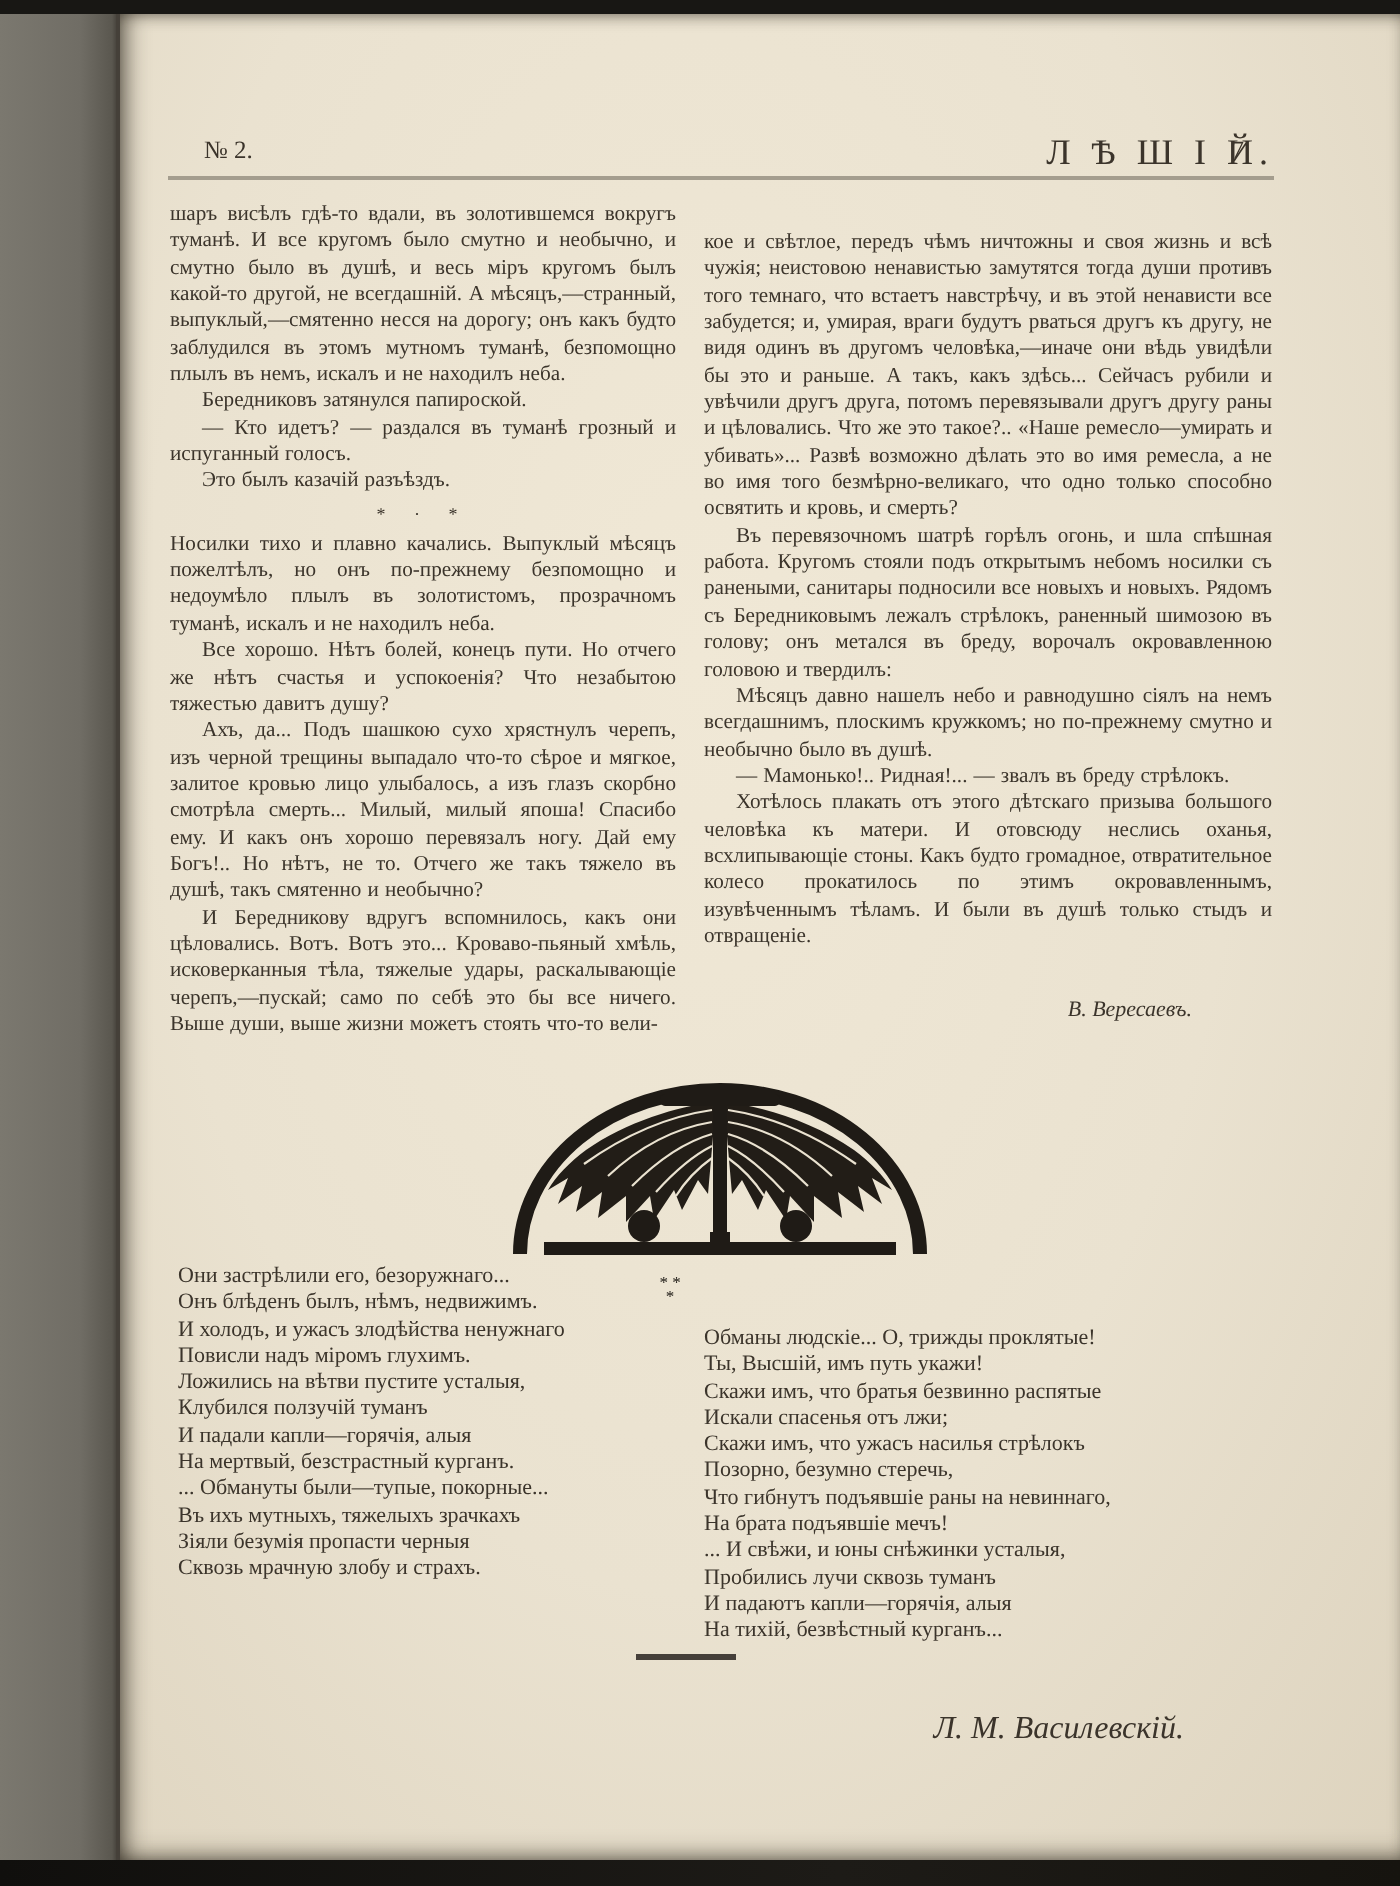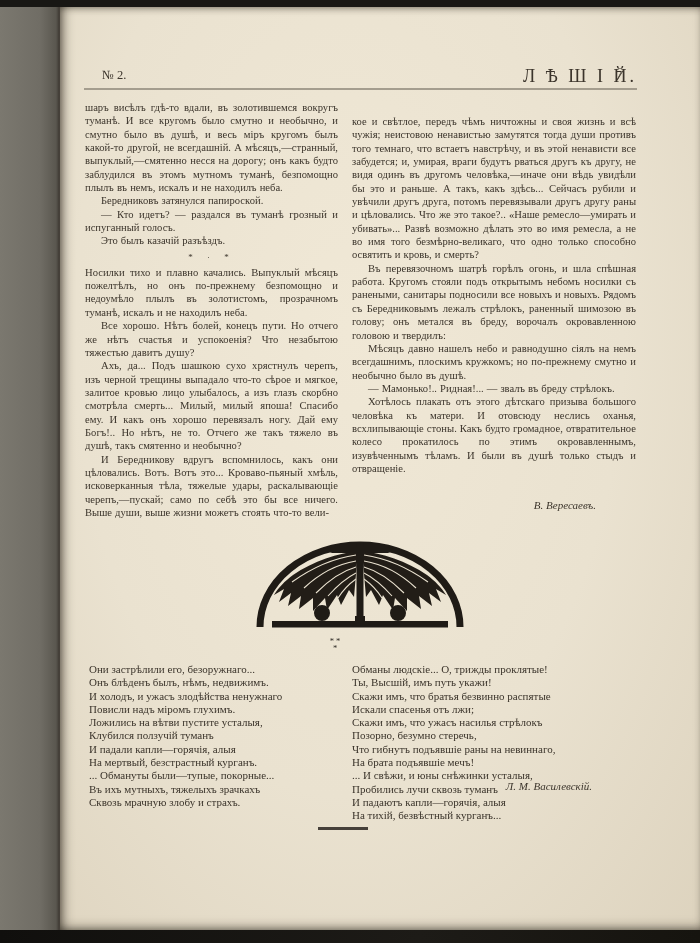--- a/index.html
+++ b/index.html
@@ -34,25 +34,25 @@
   .para{font-size:10.6px;line-height:13.35px;text-align:justify;text-indent:16px;
     word-spacing:.4px;}
   .cont .para:first-child{text-indent:0;}
   .sep{text-align:center;font-size:9px;letter-spacing:6px;line-height:16px;margin:1px 0;}
   .sig{font-style:italic;text-align:right;padding-right:40px;font-size:11px;margin-top:24px;}
 
   .vignette{position:absolute;left:255px;top:540px;width:210px;height:93px;}
   .fleuron{position:absolute;left:305px;top:638px;width:60px;text-align:center;
     font-size:8.5px;line-height:7px;color:#2e2a24;}
 
-  .poemL{position:absolute;left:89px;top:663px;width:260px;}
+  .poemL{position:absolute;left:89px;top:632px;width:260px;}
   .poemR{position:absolute;left:352px;top:663px;width:292px;}
   .vline{font-size:11px;line-height:13.3px;white-space:nowrap;}
-  .poet-sig{position:absolute;left:420px;top:780px;width:172px;text-align:right;
-    font-style:italic;font-size:11px;}
+  .poet-sig{position:absolute;left:420px;top:856px;width:172px;text-align:right;
+    font-style:italic;font-size:16px;}
   .short-rule{position:absolute;left:318px;top:827px;width:50px;height:2.5px;background:#46403a;}
 </style>
 </head>
 <body>
 
 <div class="stage">
   <div class="paper"></div>
   <div class="band-top"></div>
   <div class="band-bottom"></div>
 
@@ -141,20 +141,21 @@
         <div class="vline">Они застрѣлили его, безоружнаго...</div>
         <div class="vline">Онъ блѣденъ былъ, нѣмъ, недвижимъ.</div>
         <div class="vline">И холодъ, и ужасъ злодѣйства ненужнаго</div>
         <div class="vline">Повисли надъ міромъ глухимъ.</div>
         <div class="vline">Ложились на вѣтви пустите усталыя,</div>
         <div class="vline">Клубился ползучій туманъ</div>
         <div class="vline">И падали капли—горячія, алыя</div>
         <div class="vline">На мертвый, безстрастный курганъ.</div>
         <div class="vline">... Обмануты были—тупые, покорные...</div>
         <div class="vline">Въ ихъ мутныхъ, тяжелыхъ зрачкахъ</div>
+        <div class="vline">Зіяли безумія пропасти черныя</div>
         <div class="vline">Сквозь мрачную злобу и страхъ.</div>
       </div>
 
     <div class="poemR">
         <div class="vline">Обманы людскіе... О, трижды проклятые!</div>
         <div class="vline">Ты, Высшій, имъ путь укажи!</div>
         <div class="vline">Скажи имъ, что братья безвинно распятые</div>
         <div class="vline">Искали спасенья отъ лжи;</div>
         <div class="vline">Скажи имъ, что ужасъ насилья стрѣлокъ</div>
         <div class="vline">Позорно, безумно стеречь,</div>

